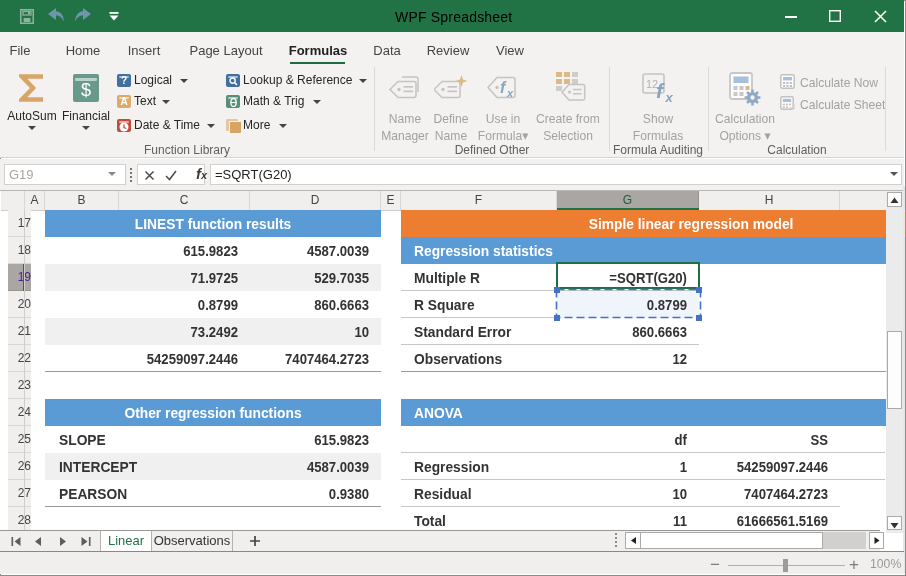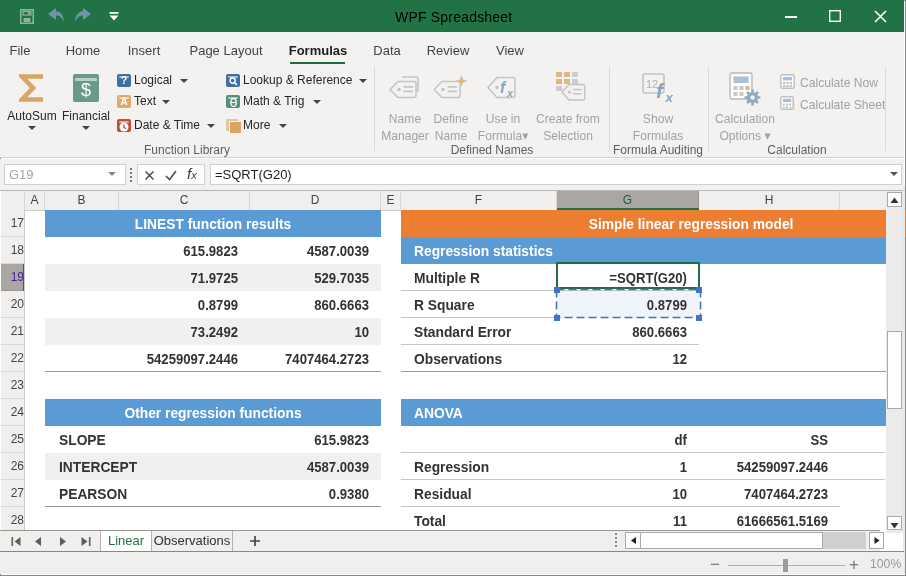--- a/index.html
+++ b/index.html
@@ -19,21 +19,21 @@
 .rlbl{position:absolute;font-size:12px;color:#262626;transform:translateX(-50%);white-space:nowrap}
 .dlbl{position:absolute;font-size:13px;color:#a4a2a0;transform:translateX(-50%) scaleX(0.93);text-align:center;white-space:nowrap;line-height:17px}
 .car{position:absolute;width:0;height:0;border-left:4px solid transparent;border-right:4px solid transparent;border-top:4px solid #444}
 .bk{position:absolute;border-radius:2px}
 .bk i{position:absolute;left:2px;top:2px;right:2px;height:2px;background:rgba(255,255,255,.55);border-radius:1px}
 .bk b{position:absolute;left:0;right:0;top:1px;bottom:0;color:#fff;font-size:10px;text-align:center;line-height:12px;font-style:normal}
 
 #fbar{position:absolute;left:0;top:159px;width:904px;height:31px;background:#f2f1f0}.fbox{position:absolute;top:5px;height:21px;background:#fff;border:1px solid #d2d0ce}
 
 .chead{position:absolute;top:0;height:19px;background:#f0efed;border-right:1px solid #d9d7d5;font-size:12px;color:#444;text-align:center;line-height:19px}
-.rnum{position:absolute;left:1px;width:23px;height:27px;border-bottom:1px solid #d9d7d5;font-size:12px;color:#444;text-align:right;line-height:26px;background:#f0efed}
+.rnum{position:absolute;left:8px;width:23px;height:27px;border-bottom:1px solid #d9d7d5;font-size:12px;color:#444;text-align:right;line-height:26px;background:#f0efed}
 .cell{position:absolute;height:27px;font-size:15px;font-weight:bold;color:#333;line-height:27px;white-space:nowrap;transform:scaleX(0.92);transform-origin:0 50%}
 .num{text-align:right;transform:scaleX(0.875);transform-origin:100% 50%}
 .band{position:absolute;height:27px;background:#f0f0f0}
 .bline{position:absolute;height:1px;background:#c9c7c5}
 .banner{position:absolute;height:27px;line-height:27px;font-size:15px;font-weight:bold;color:#fff;overflow:hidden}.banner i{font-style:normal;display:block;transform:scaleX(0.92);transform-origin:50% 50%}.banner b{display:block;transform:scaleX(0.92);transform-origin:0 50%}
 
 .sbtn{position:absolute;background:#fdfdfd;border:1px solid #acaaa8}
 
 #tabstrip{position:absolute;left:0;top:530px;width:880px;height:21px;background:#f0efed;border-top:1px solid #9a9895}
 #status{position:absolute;left:0;top:551px;width:904px;height:23px;background:#f0efed;border-top:1px solid #8a8886}
@@ -174,21 +174,21 @@
   <div class="abs" style="left:3px;top:14px;width:6px;height:5px;background:#cfcdcb"></div>
   <svg class="abs" style="left:8px;top:11px" width="26" height="20" viewBox="0 0 26 20">
    <path d="M8,1.5 h14 a1.7,1.7 0 0 1 1.7,1.7 v12 a1.7,1.7 0 0 1 -1.7,1.7 h-14 l-7,-7.7 z" fill="#f3f2f1" stroke="#c6c4c2" stroke-width="1.5"></path>
    <circle cx="8.5" cy="9" r="1.5" fill="#c6c4c2"></circle>
    <rect x="12" y="5.8" width="8.5" height="1.5" fill="#c6c4c2"></rect>
    <rect x="12" y="10" width="8.5" height="1.5" fill="#c6c4c2"></rect>
   </svg>
  </div>
  <div class="dlbl" style="left:568px;top:46px">Create from<br>Selection</div>
  <div class="gsep" style="left:609px"></div>
- <div class="glbl" style="left:492px">Defined Names</div>
+ <div class="glbl" style="left:492px">Defined Other</div>
 
  <svg class="abs" style="left:642px;top:9px" width="36" height="32" viewBox="0 0 36 32">
   <rect x="1" y="1" width="21" height="19" rx="2" fill="none" stroke="#c6c4c2" stroke-width="1.6"></rect>
   <text x="4" y="14.5" font-family="Liberation Sans" font-size="11" fill="#b4b2b0">12</text>
   <text x="14" y="25" font-family="Liberation Sans" font-size="21" font-style="italic" font-weight="bold" fill="#86a5c0">f</text>
   <text x="23.5" y="29" font-family="Liberation Sans" font-size="13" font-style="italic" font-weight="bold" fill="#86a5c0">x</text>
  </svg>
  <div class="dlbl" style="left:658px;top:46px">Show<br>Formulas</div>
  <div class="gsep" style="left:708px"></div>
  <div class="glbl" style="left:658px">Formula Auditing</div>
@@ -244,21 +244,21 @@
  <div class="abs" style="left:9px;top:5px;height:16px;line-height:21px;font-size:13px;color:#a8a6a4">G19</div>
  <div class="car" style="left:108px;top:13px;border-top-color:#888"></div>
  <div class="abs" style="left:130px;top:9px;width:2px;height:16px;background:repeating-linear-gradient(#777 0 2px,#f2f1f0 2px 4px)"></div>
  <div class="fbox" style="left:137px;width:68px"></div>
  <svg class="abs" style="left:144px;top:11px" width="11" height="11" viewBox="0 0 11 11">
       <path d="M1.5,1.5 L9.5,9.5 M9.5,1.5 L1.5,9.5" stroke="#4a4a4a" stroke-width="1.5"></path>
     </svg>
  <svg class="abs" style="left:165px;top:11px" width="12" height="11" viewBox="0 0 12 11">
       <path d="M1,6 L4.5,9.5 L11,1" stroke="#4a4a4a" stroke-width="1.5" fill="none"></path>
     </svg>
- <div class="abs" style="left:187px;top:6px;font-size:15px;font-style:italic;font-weight:normal;color:#3c3c3c">f<span style="font-size:11px">x</span></div>
+ <div class="abs" style="left:196px;top:6px;font-size:15px;font-style:italic;font-weight:bold;color:#3c3c3c">f<span style="font-size:11px">x</span></div>
  <div class="fbox" style="left:210px;width:692px"></div>
  <div class="abs" style="left:215px;top:5px;height:21px;line-height:21px;font-size:13px;color:#222">=SQRT(G20)</div>
  <div class="car" style="left:890px;top:13px;border-top-color:#555"></div>
 </div>
 
 <div class="abs" style="left:0;top:190px;width:904px;height:1px;background:#b9b7b5"></div>
 <div id="grid" class="abs" style="left:0;top:191px;width:886px;height:339px;background:#fff">
 
  <div class="chead" style="left:1px;width:24px"></div>
  <div class="chead" style="left:25px;width:20px">A</div>

